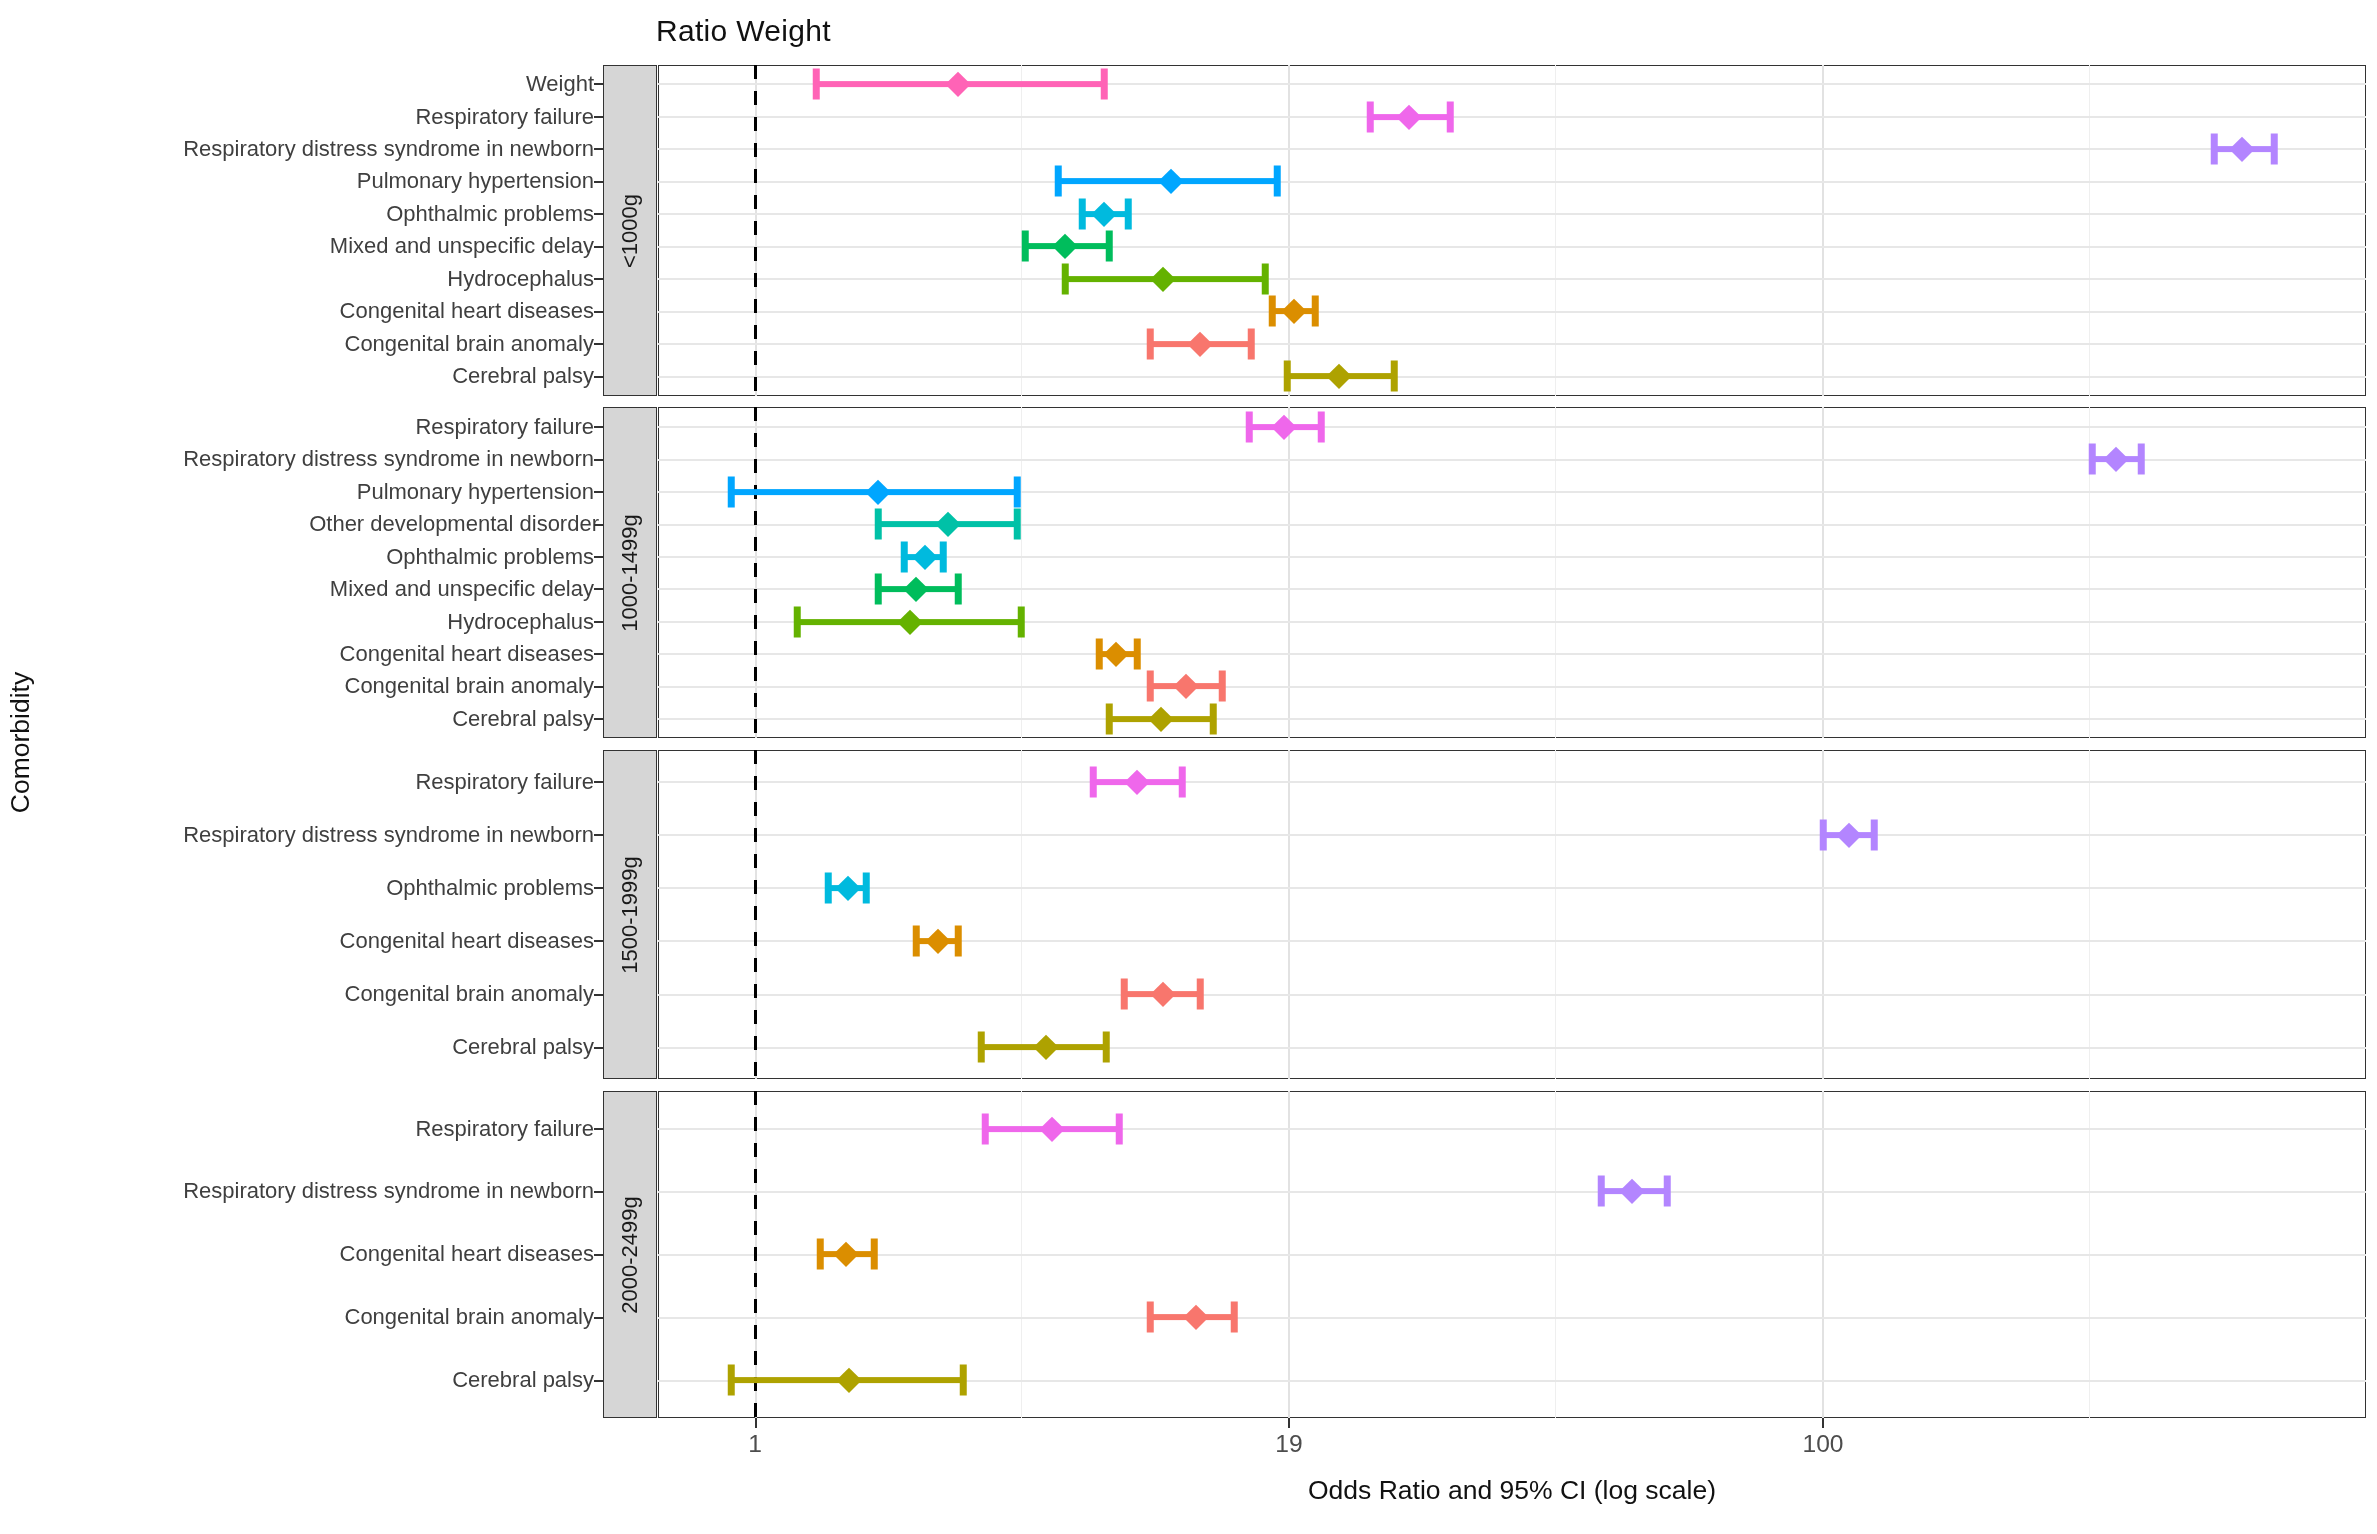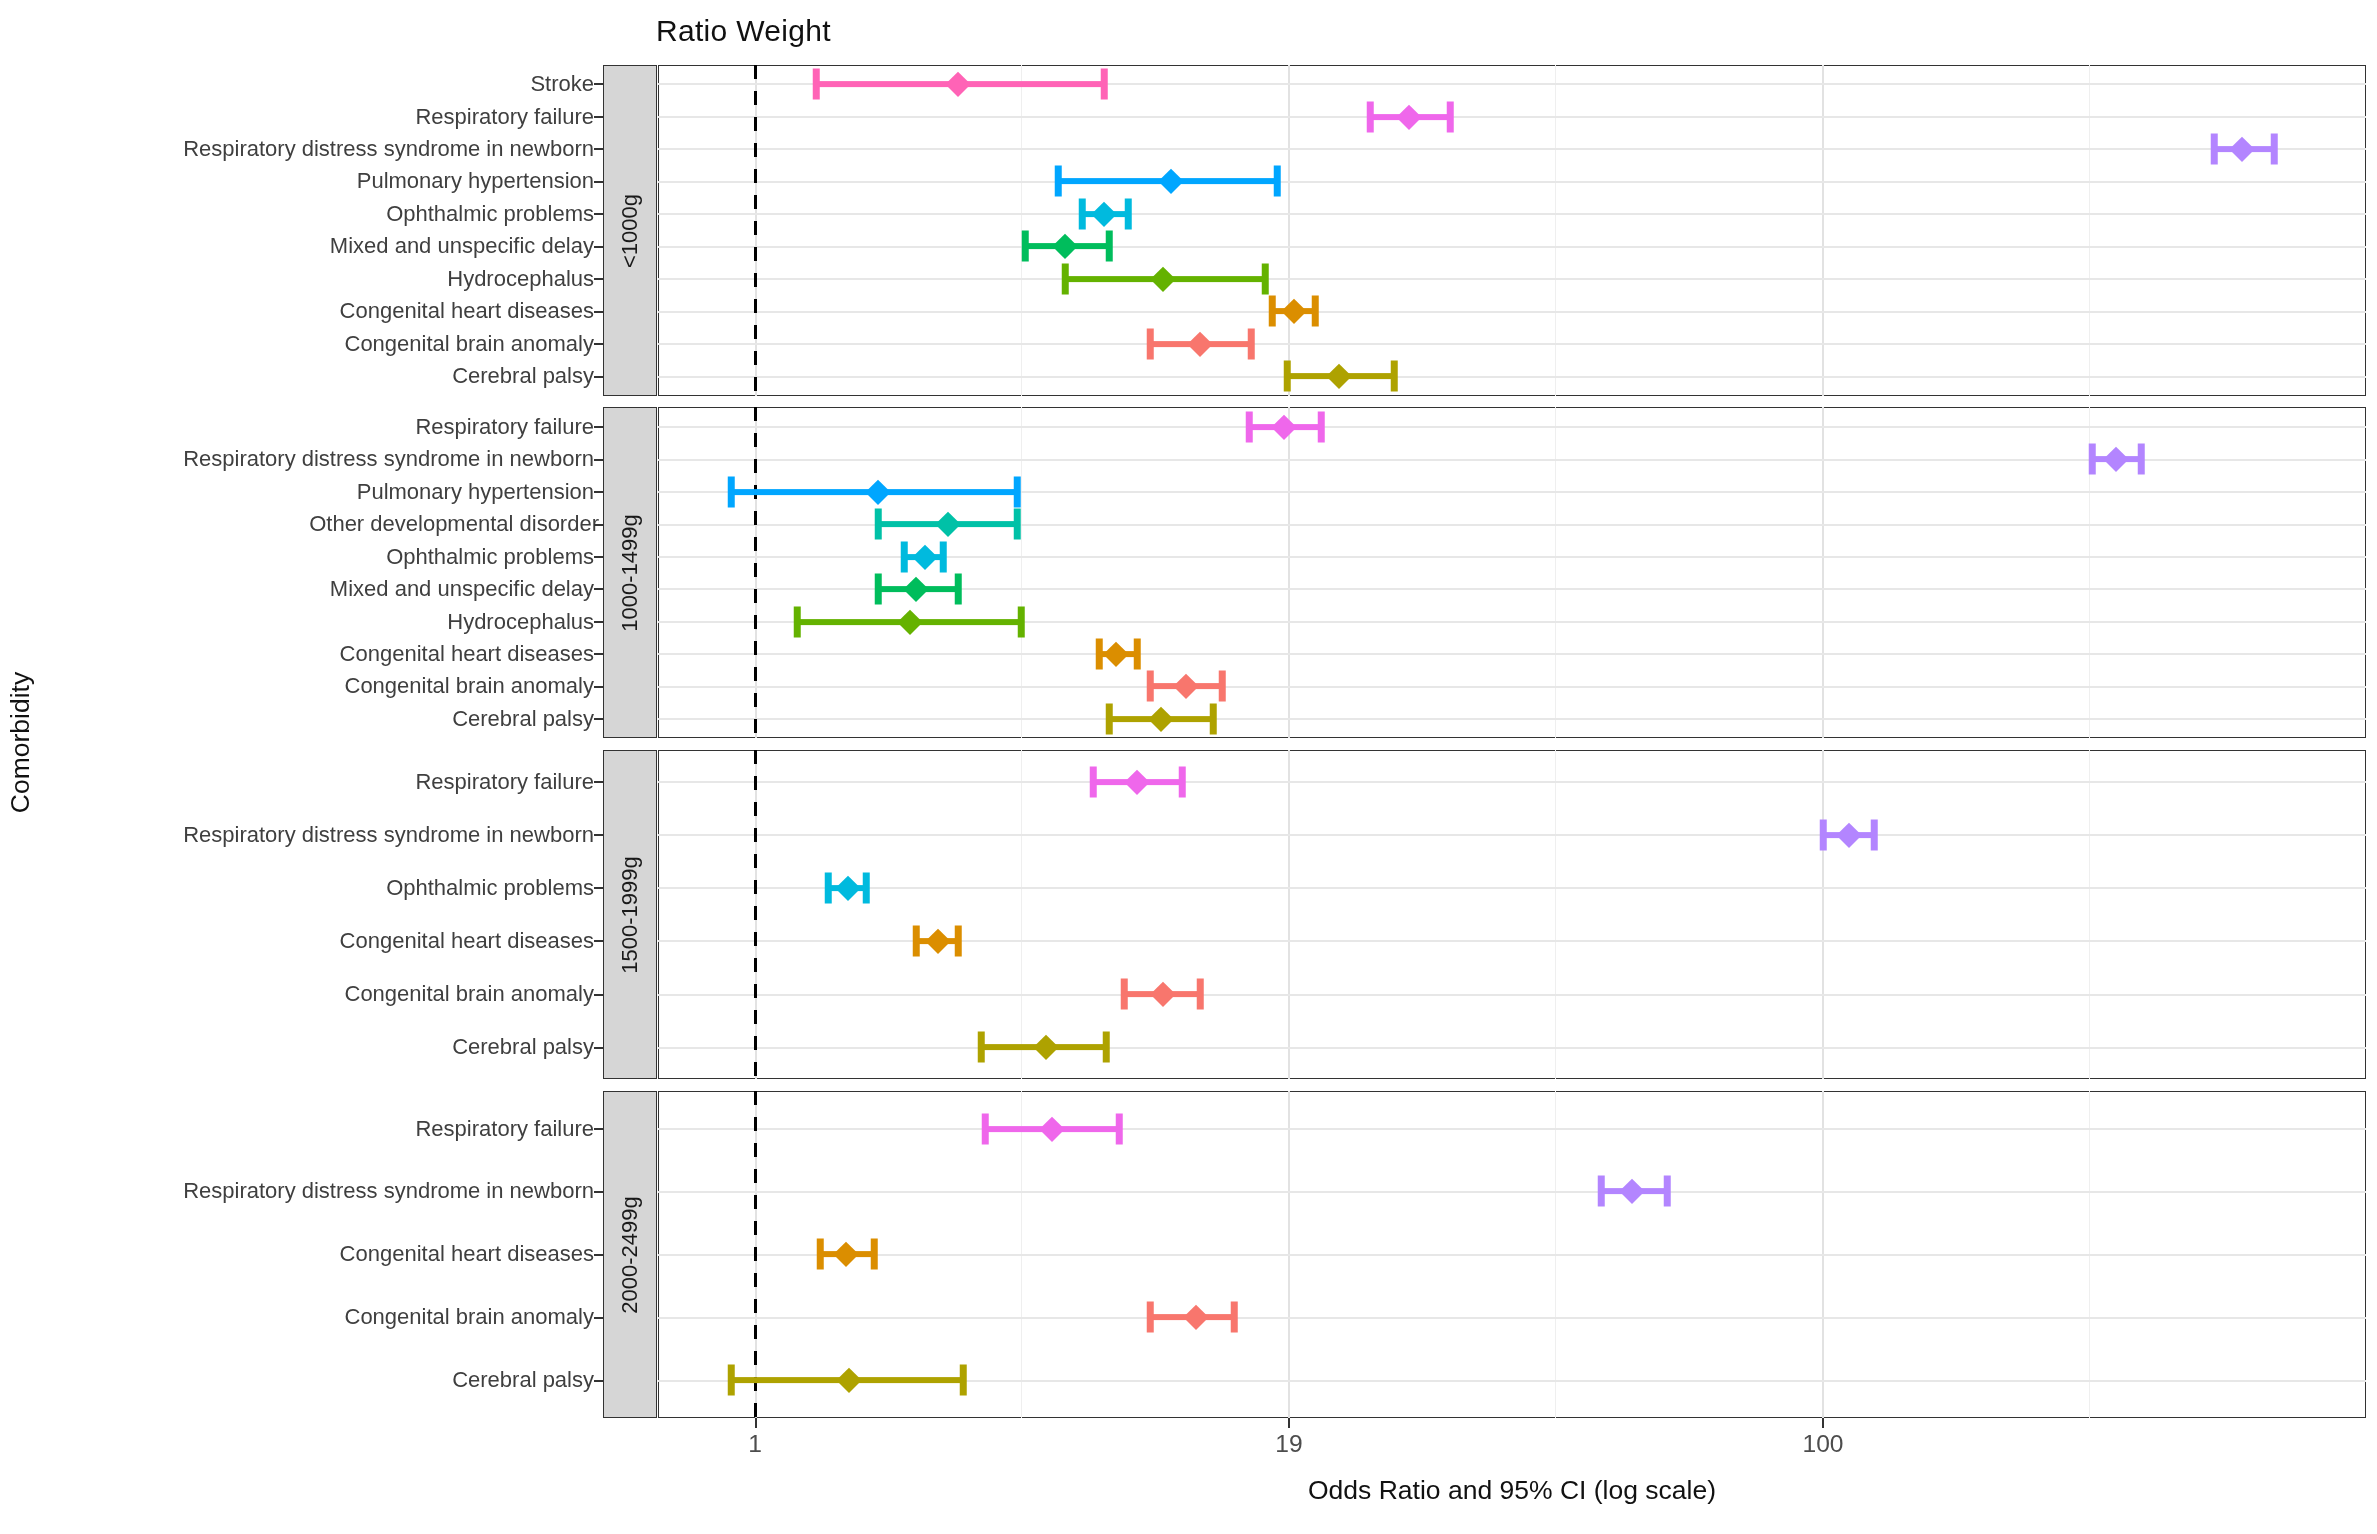--- a/index.html
+++ b/index.html
@@ -41,21 +41,21 @@
       <span class="strip-text">&lt;1000g</span>
     </div>
     <div class="abs panel" style="left: 658px; top: 65px; width: 1708px; height: 331px;"></div>
     <div class="gridline-v" style="left: 755px; top: 65px; height: 331px;"></div>
     <div class="gridline-v minor" style="left: 1021px; top: 65px; height: 331px;"></div>
     <div class="gridline-v" style="left: 1288px; top: 65px; height: 331px;"></div>
     <div class="gridline-v minor" style="left: 1555px; top: 65px; height: 331px;"></div>
     <div class="gridline-v" style="left: 1822px; top: 65px; height: 331px;"></div>
     <div class="gridline-v minor" style="left: 2089px; top: 65px; height: 331px;"></div>
     <div class="gridline-h" style="left: 658px; top: 83px; width: 1708px;"></div>
-    <div class="row-label" style="left: 0px; width: 594px; top: 84px;">Stroke</div>
+    <div class="row-label" style="left: 0px; width: 594px; top: 84px;">Weight</div>
     <div class="y-tick" style="left: 594px; top: 83px;"></div>
     <div class="gridline-h" style="left: 658px; top: 116px; width: 1708px;"></div>
     <div class="row-label" style="left: 0px; width: 594px; top: 117px;">Respiratory failure</div>
     <div class="y-tick" style="left: 594px; top: 116px;"></div>
     <div class="gridline-h" style="left: 658px; top: 148px; width: 1708px;"></div>
     <div class="row-label" style="left: 0px; width: 594px; top: 149px;">Respiratory distress syndrome in newborn</div>
     <div class="y-tick" style="left: 594px; top: 148px;"></div>
     <div class="gridline-h" style="left: 658px; top: 181px; width: 1708px;"></div>
     <div class="row-label" style="left: 0px; width: 594px; top: 181px;">Pulmonary hypertension</div>
     <div class="y-tick" style="left: 594px; top: 181px;"></div>

